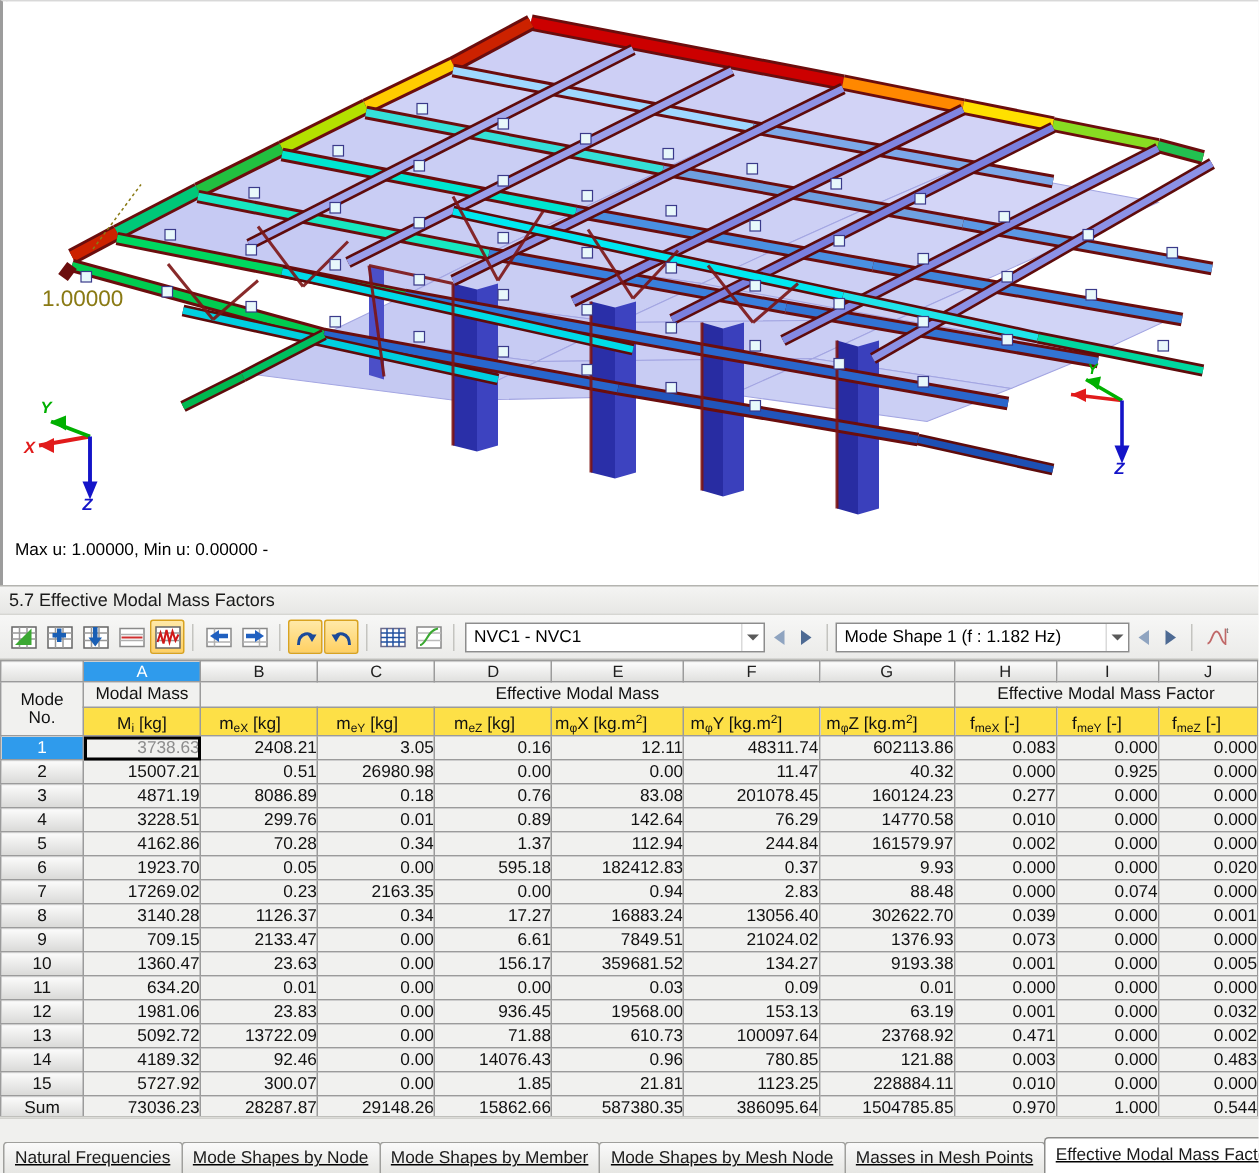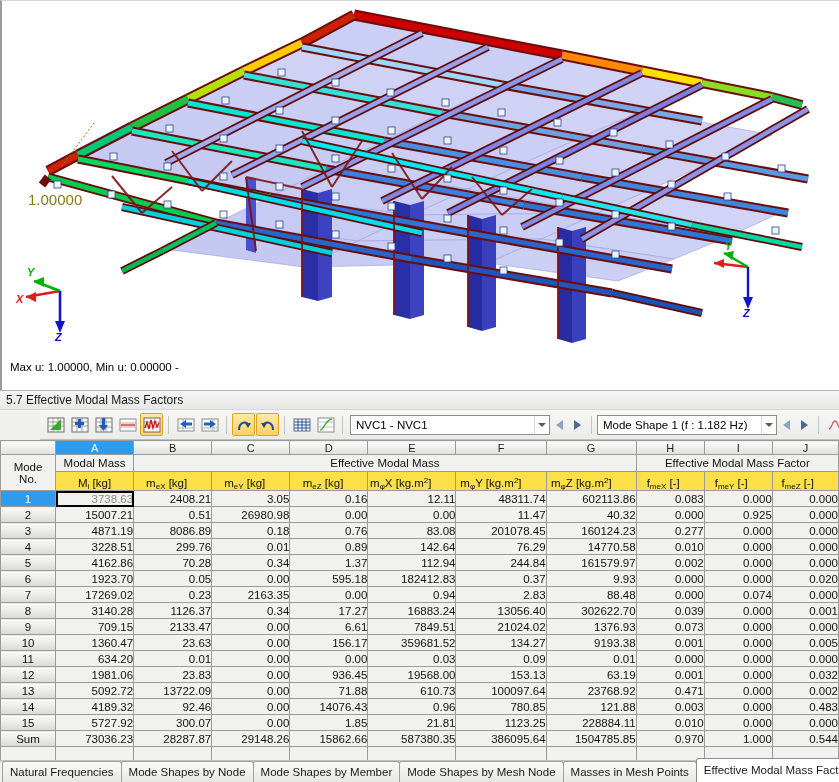--- a/index.html
+++ b/index.html
@@ -60,21 +60,20 @@
   }
 
   
   #toolbar {
     height: 30px;
     background: linear-gradient(to bottom,#f7f7f6,#ebebe9);
     border-bottom: 1px solid #bfbfbb;
     display: flex; align-items: center;
     padding: 0 4px;
     gap: 1px;
-    margin-left: 40px;
   }
   .tb-btn {
     width: 23px; height: 23px;
     border: 1px solid transparent;
     border-radius: 2px;
     display: flex; align-items: center; justify-content: center;
     cursor: default;
     flex: 0 0 auto;
   }
   .tb-btn.active {
@@ -198,26 +197,27 @@
   }
   tr.sumrow td.num { background: #f1f1ef; }
   tr.sumrow td.rowhdr { background: linear-gradient(to bottom,#fbfbfb,#d9d9d7); }
   tr.emptyrow td { background: #f1f1ef; height: 16px; }
 
   sub { font-size: 8px; vertical-align: baseline; position: relative; top: 2px; }
   sup { font-size: 8px; vertical-align: baseline; position: relative; top: -4px; }
 
   
   #tabs {
-    height: 21px;
+    height: 37px;
     background: #f0f0ee;
     display: flex;
     align-items: flex-end;
     padding-left: 2px;
     border-top: 1px solid #d2d2ce;
+    text-decoration: underline;
   }
   .tab {
     height: 21px;
     line-height: 20px;
     padding: 0 7px;
     font-size: 11.5px;
     background: linear-gradient(to bottom,#fafafa,#e6e6e3);
     border: 1px solid #9f9f9c;
     border-bottom: none;
     border-radius: 3px 3px 0 0;
@@ -623,21 +623,21 @@
 
     <div class="navarrow">
         <span class="tri-l"></span>
       </div>
     <div class="navarrow dark">
         <span class="tri-r"></span>
       </div>
 
     <div class="tb-sep"></div>
 
-    <div class="combo" style="width:180px;">
+    <div class="combo" style="width:196px;">
       <span class="cbtxt">Mode Shape 1 (f : 1.182 Hz)</span>
       <span class="cbarrow">
           <i></i>
         </span>
     </div>
 
     <div class="navarrow">
         <span class="tri-l"></span>
       </div>
     <div class="navarrow dark">

